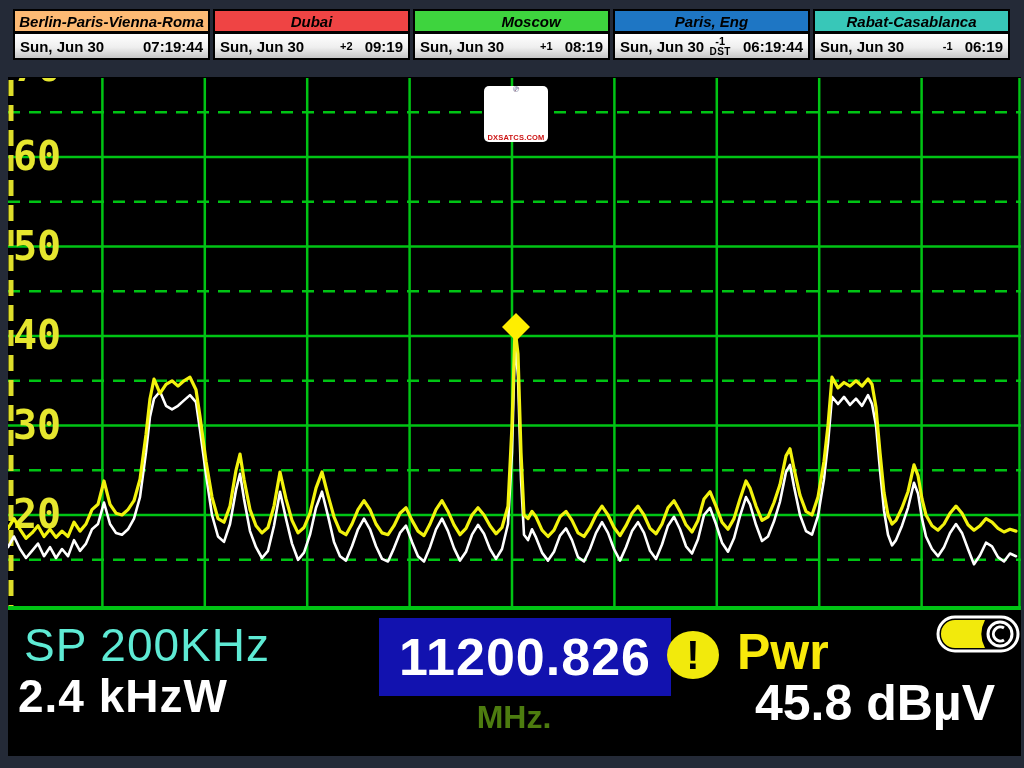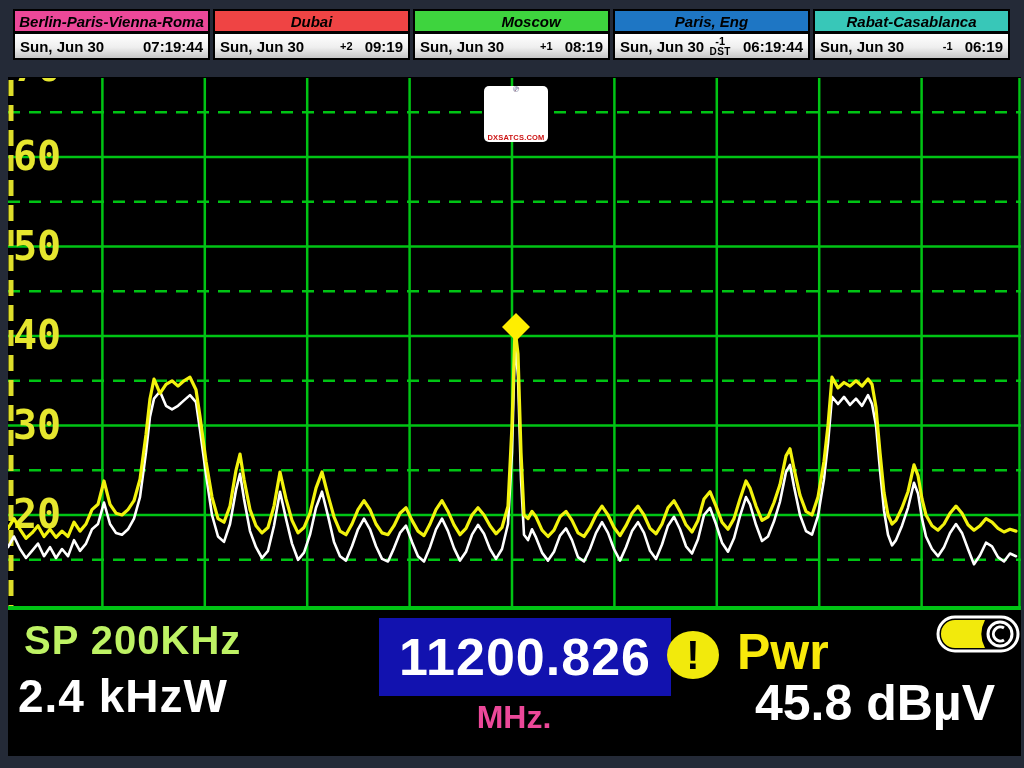--- a/index.html
+++ b/index.html
@@ -19,42 +19,42 @@
   .offsup{font-size:11px;font-weight:bold;}
   .offbase{font-size:10px;font-weight:bold;letter-spacing:.5px;}
   
   .screen{position:absolute;left:8px;top:77px;width:1013px;height:679px;background:#000;}
   .chart-svg{position:absolute;left:0;top:1px;width:1013px;height:533px;}
   
   .logo{position:absolute;left:476px;top:9px;width:64px;height:56px;background:#fff;border-radius:5px;
         display:flex;flex-direction:column;align-items:center;justify-content:flex-start;gap:43px;}
   .logo-txt{font-size:7.5px;font-weight:bold;color:#cc1111;letter-spacing:.2px;margin-top:-2px;}
   
-  .sp-label{position:absolute;left:16px;top:541px;font-size:40px;font-weight:bold;color:#bef264;letter-spacing:1px;}
+  .sp-label{position:absolute;left:16px;top:541px;font-size:46px;font-weight:normal;color:#5eead4;letter-spacing:1px;}
   .bw-label{position:absolute;left:10px;top:592px;font-size:46px;font-weight:bold;color:#fff;letter-spacing:1px;}
   .freq-box{position:absolute;left:371px;top:541px;width:292px;height:78px;background:#1212AF;
             display:flex;align-items:center;justify-content:center;}
   .freq-val{font-size:52px;font-weight:bold;color:#fff;letter-spacing:1px;}
   .mhz-label{position:absolute;left:371px;top:622px;width:270px;text-align:center;
-             font-size:32px;font-weight:bold;color:#ec4899;}
+             font-size:32px;font-weight:bold;color:#4d7c0f;}
   .alert-icon{position:absolute;left:659px;top:554px;width:52px;height:48px;border-radius:50%;
               background:#F2EA0C;display:flex;align-items:center;justify-content:center;
               font-size:40px;font-weight:bold;color:#000;line-height:1;}
   .pwr-label{position:absolute;left:729px;top:546px;font-size:50px;font-weight:bold;color:#F8E90A;}
   .pwr-value{position:absolute;right:26px;top:597px;font-size:50px;font-weight:bold;color:#ffffff;}
   .battery{position:absolute;left:928px;top:538px;width:84px;height:38px;}
 </style>
 </head>
 <body>
 
 <div class="frame">
 
   <div class="clock-bar">
       <div class="clock-cell">
-        <div class="clock-head" style="background: #ec4899;">Berlin-Paris-Vienna-Roma</div>
+        <div class="clock-head" style="background: #fdba74;">Berlin-Paris-Vienna-Roma</div>
         <div class="clock-row">
           <span>Sun, Jun 30</span>
           <span class="clock-right">
             <span>07:19:44</span>
           </span>
         </div>
       </div>
       <div class="clock-cell">
         <div class="clock-head" style="background: #ef4444;">Dubai</div>
         <div class="clock-row">

